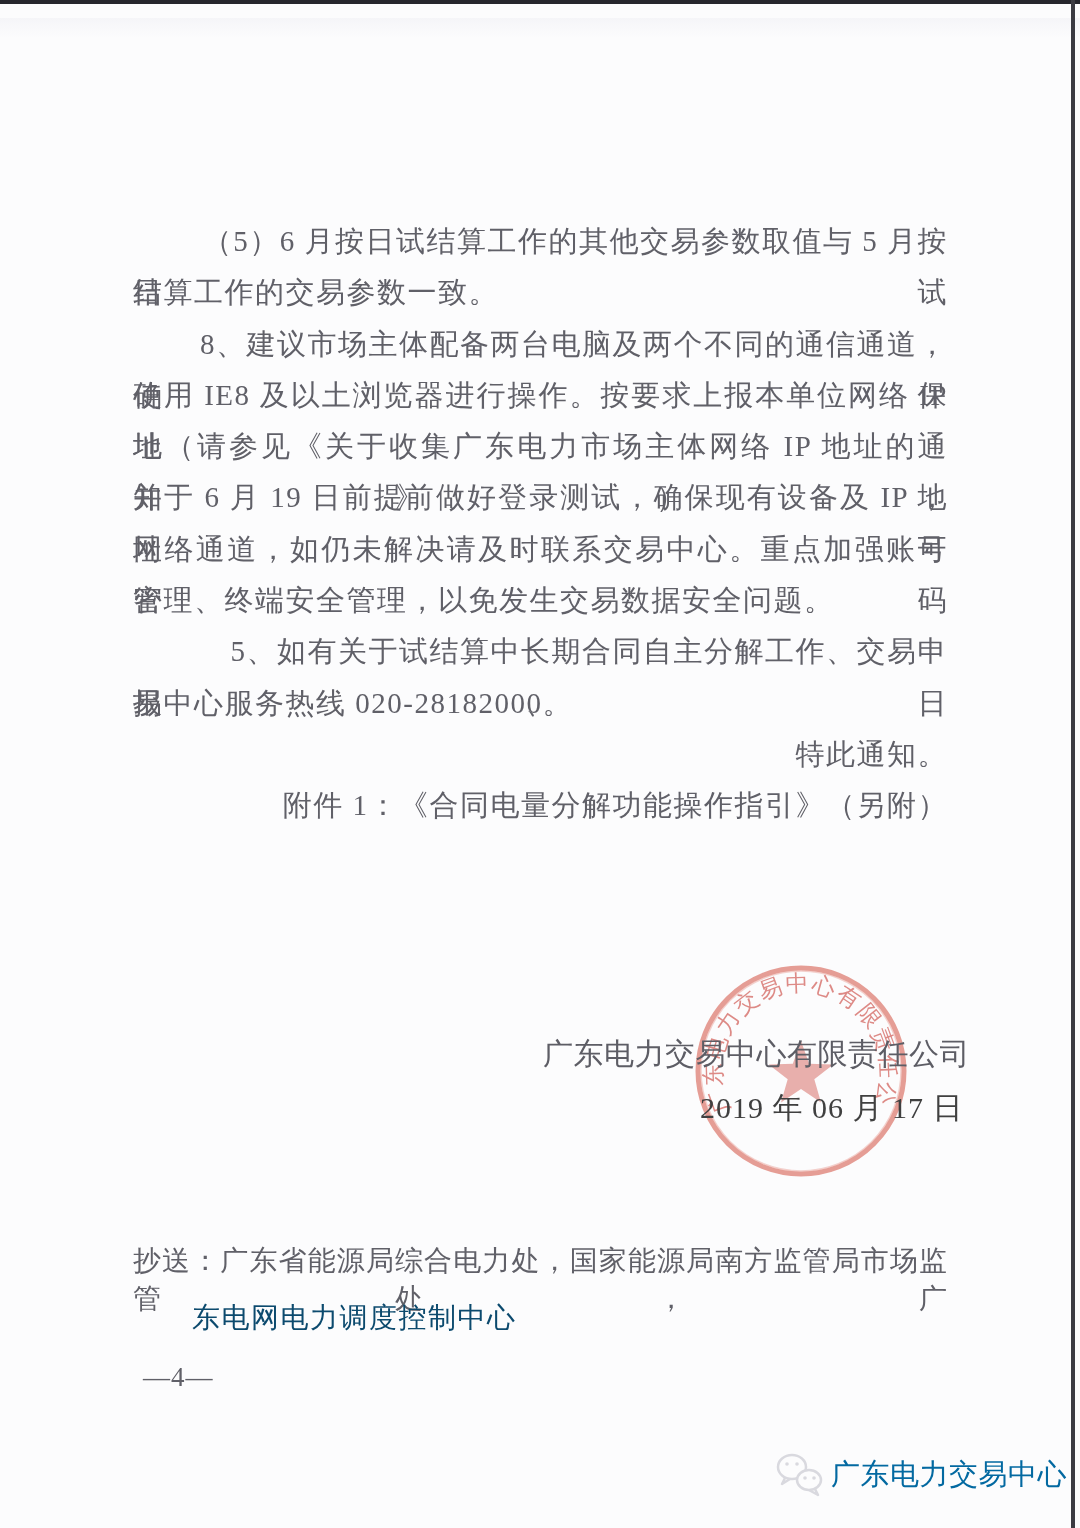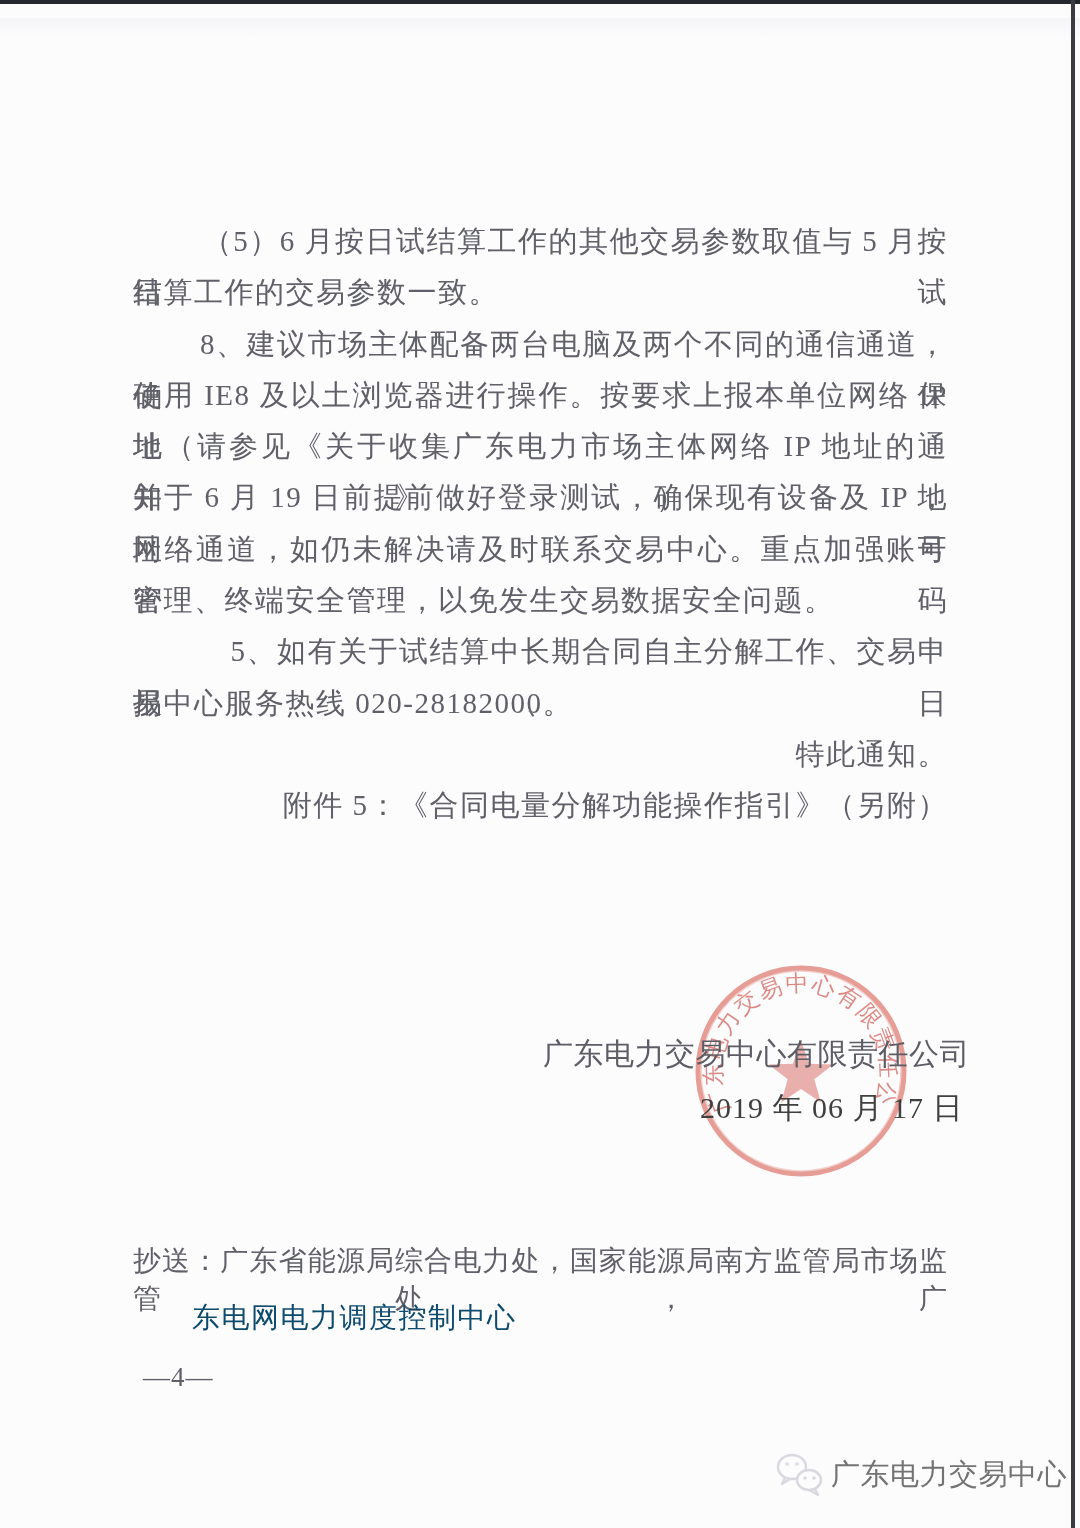--- a/index.html
+++ b/index.html
@@ -78,21 +78,21 @@
     font-size: 27px; color: #606068; letter-spacing: 1px;
   }
   
   .watermark {
     position: absolute; left: 775px; top: 1452px;
     display: flex; align-items: center;
     z-index: 1;
   }
   .wm-icon { width: 50px; height: 46px; margin-right: 6px; }
   .wm-text {
-    font-size: 29px; color: #737373; letter-spacing: 0.5px;
+    font-size: 29px; color: #0369a1; letter-spacing: 0.5px;
     font-family: "Liberation Sans", "DejaVu Sans", sans-serif;
     white-space: nowrap;
   }
 </style>
 </head>
 <body>
 
 <div class="page">
 
   <div class="edge-top"></div>
@@ -104,21 +104,21 @@
     <div class="ln">结算工作的交易参数一致。</div>
     <div class="ln ind j">8、建议市场主体配备两台电脑及两个不同的通信通道，确保</div>
     <div class="ln j">使用 IE8 及以土浏览器进行操作。按要求上报本单位网络 IP 地</div>
     <div class="ln j">址（请参见《关于收集广东电力市场主体网络 IP 地址的通知》），</div>
     <div class="ln j">并于 6 月 19 日前提前做好登录测试，确保现有设备及 IP 地址可</div>
     <div class="ln j">网络通道，如仍未解决请及时联系交易中心。重点加强账号密码</div>
     <div class="ln">管理、终端安全管理，以免发生交易数据安全问题。</div>
     <div class="ln ind j">5、如有关于试结算中长期合同自主分解工作、交易申报、日</div>
     <div class="ln">易中心服务热线 020-28182000。</div>
     <div class="ln ind">特此通知。</div>
-    <div class="ln ind">附件 5：《合同电量分解功能操作指引》（另附）</div>
+    <div class="ln ind">附件 1：《合同电量分解功能操作指引》（另附）</div>
   </div>
 
   <div class="seal">
     <svg width="216" height="216" viewBox="0 0 216 216">
       <circle cx="108" cy="108" r="103" fill="none" stroke="#db7064" stroke-width="5" opacity="0.8"></circle>
       <circle cx="108" cy="108" r="100" fill="none" stroke="#e8968c" stroke-width="1.5" opacity="0.5"></circle>
       <defs>
         <path id="sealArc" d="M 38.7,148 A 80,80 0 1,1 177.3,148" fill="none"></path>
       </defs>
       <text font-size="23" fill="#d2605a" opacity="0.85" style="font-family:&quot;Liberation Serif&quot;,&quot;DejaVu Serif&quot;,serif; letter-spacing:2px;">

